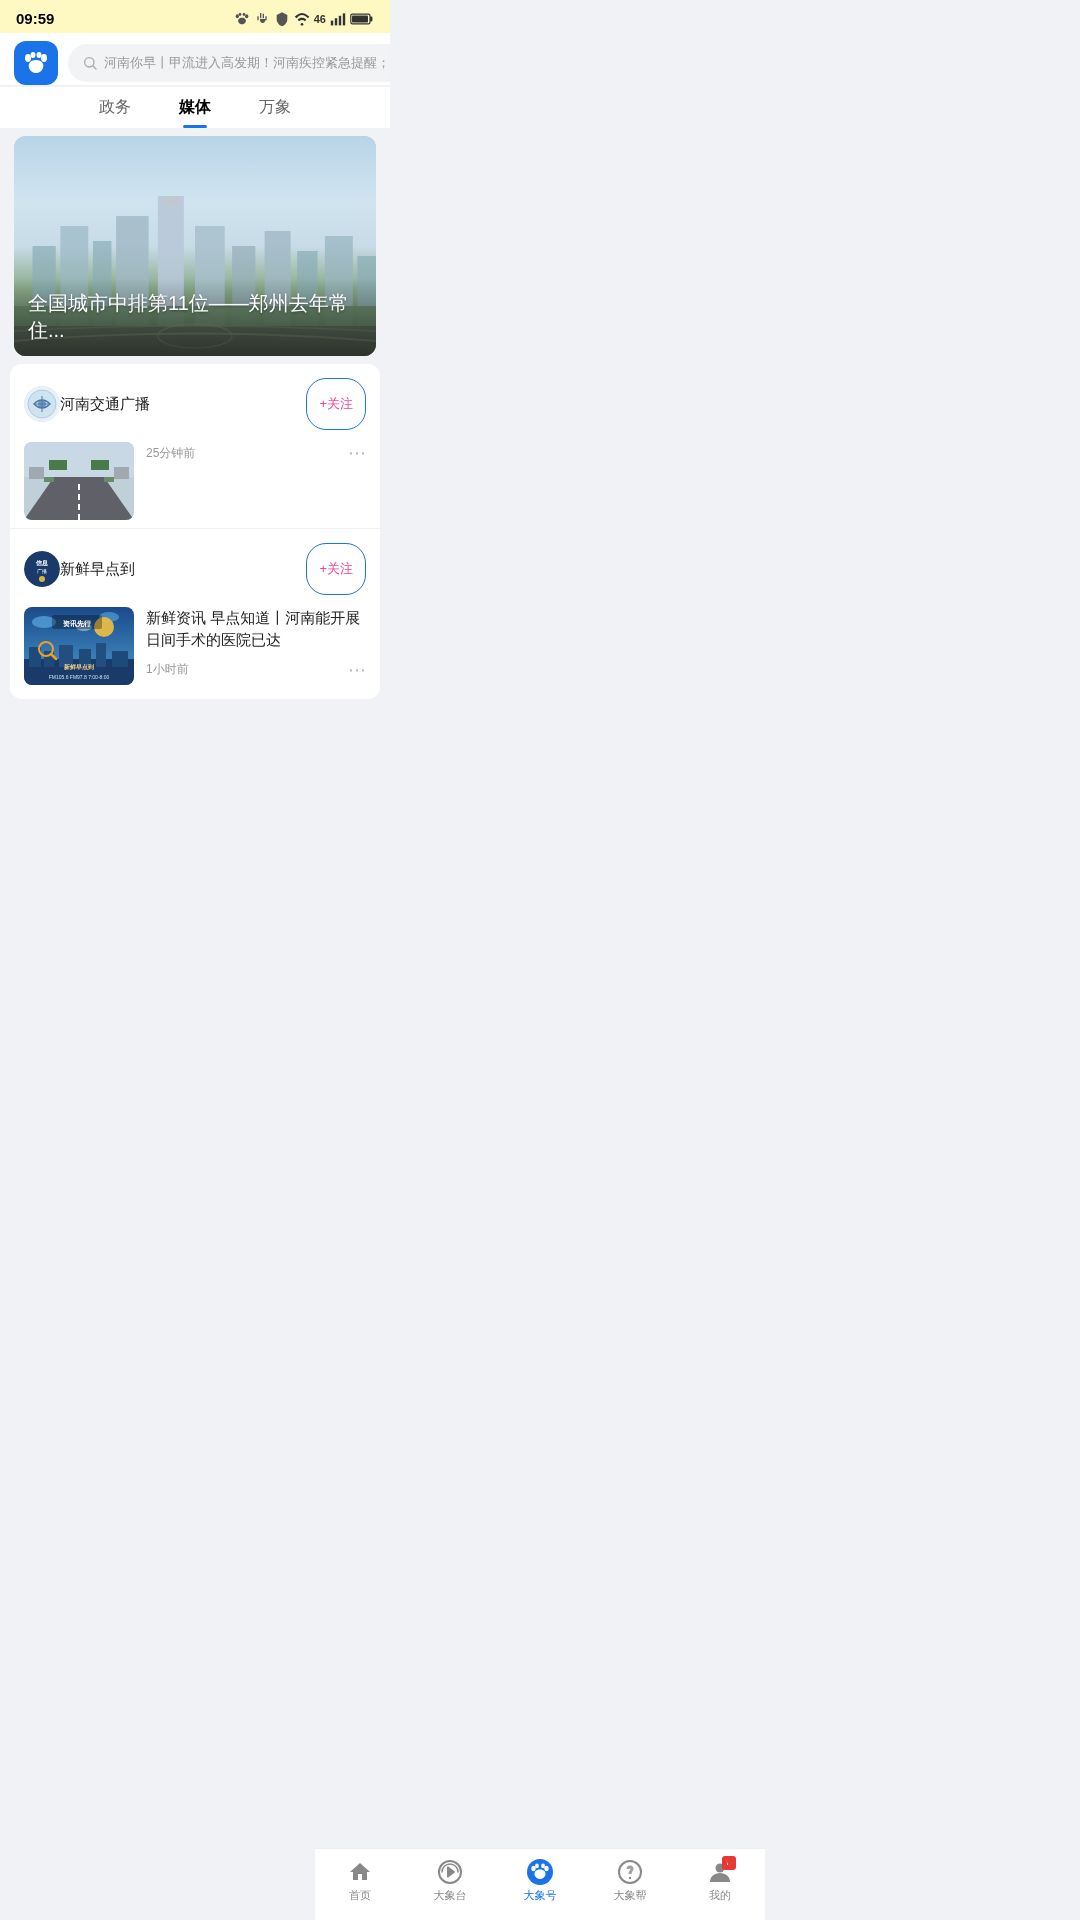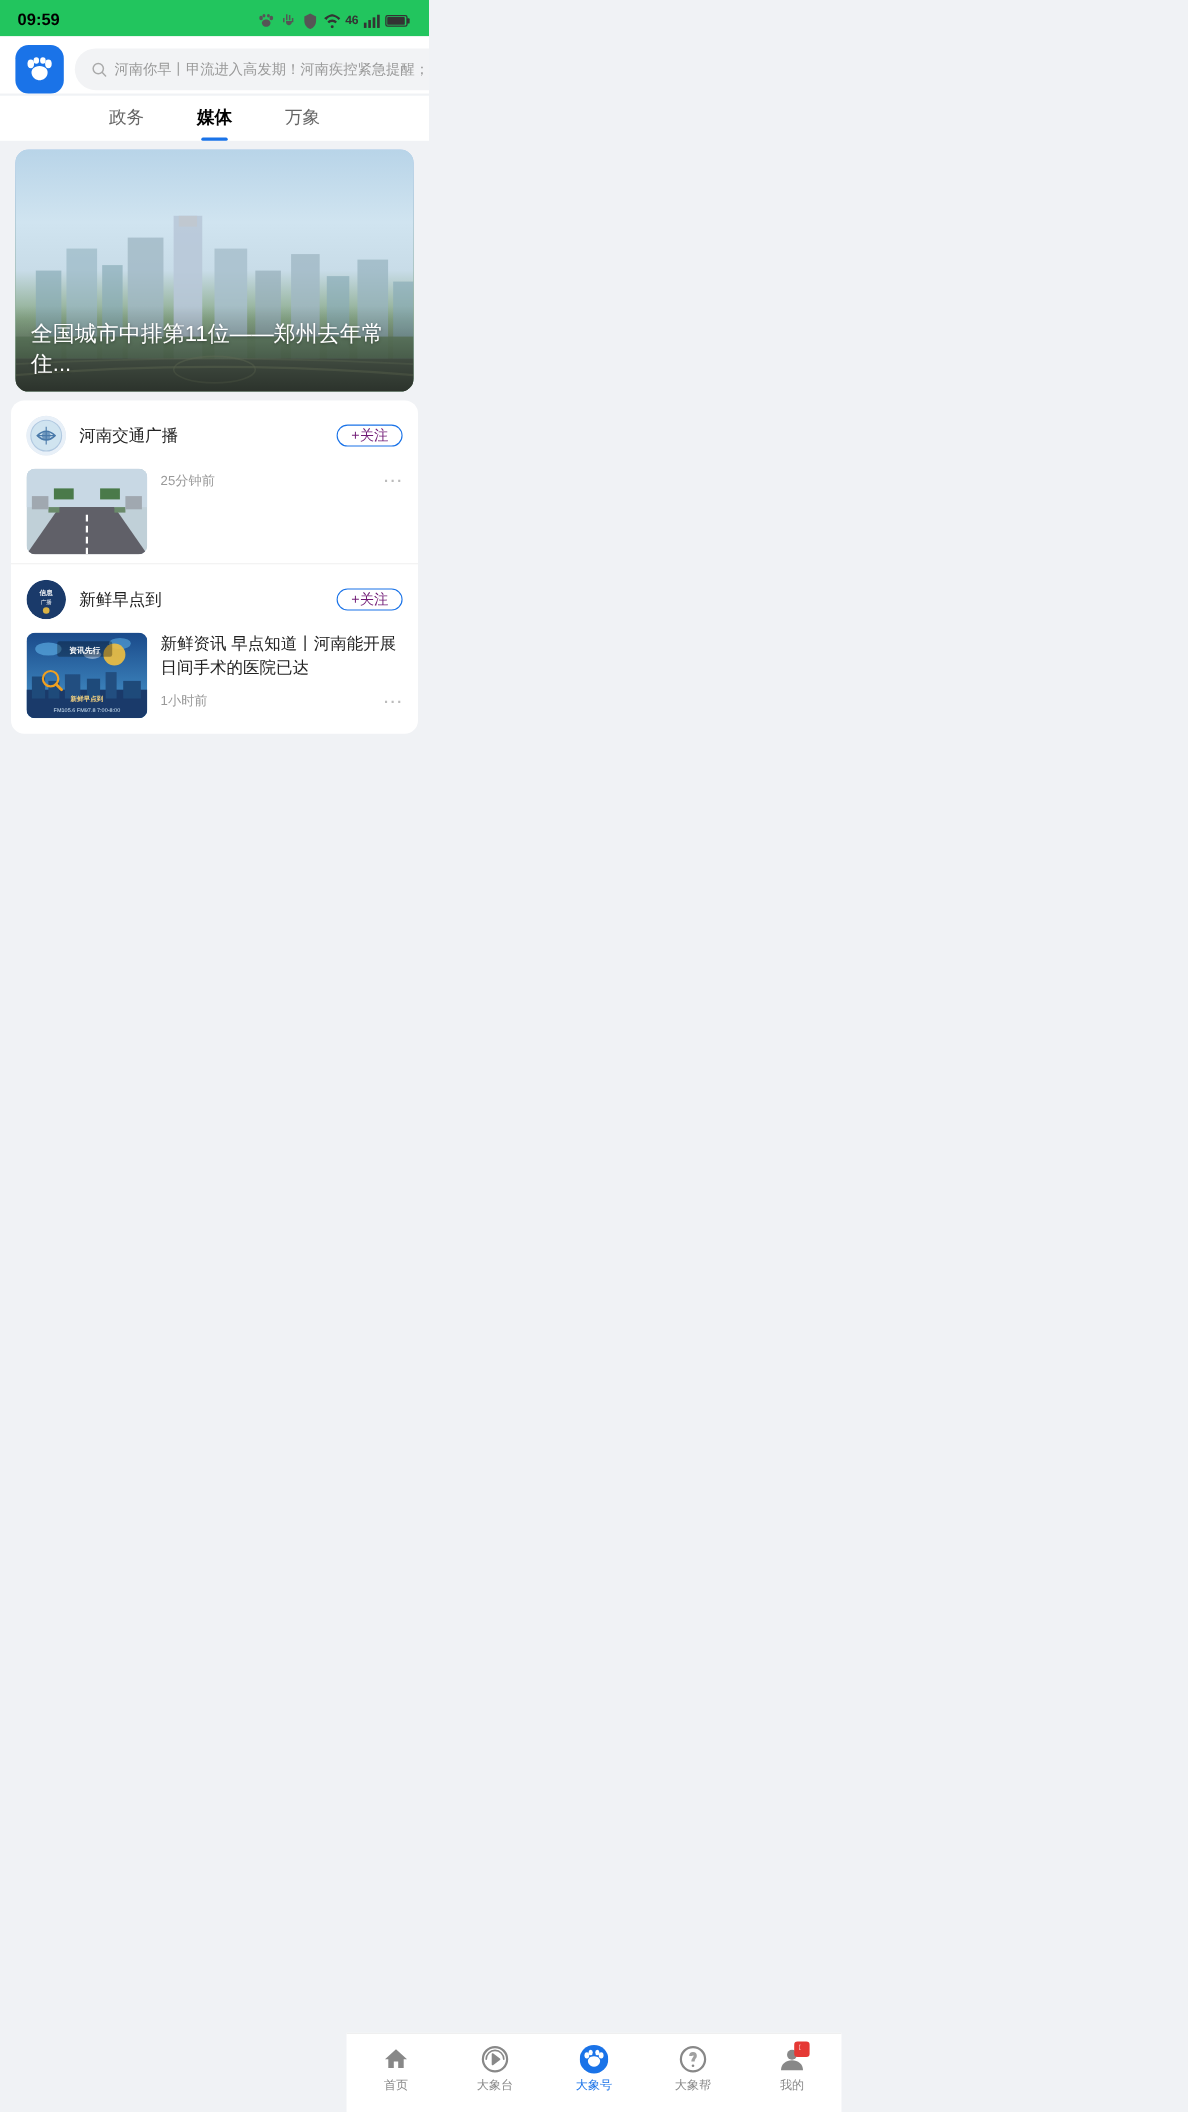--- a/index.html
+++ b/index.html
@@ -11,21 +11,21 @@
       font-family: -apple-system, 'PingFang SC', 'Helvetica Neue', sans-serif;
       overflow-x: hidden;
     }
 
     
     .status-bar {
       display: flex;
       justify-content: space-between;
       align-items: center;
       padding: 10px 16px 6px;
-      background: #22c55e;
+      background: #fef9c3;
       text-align: center;
     }
     .status-left {
       font-size: 15px;
       font-weight: 600;
       color: #000;
     }
     .status-right {
       display: flex;
       align-items: center;
@@ -148,44 +148,44 @@
     }
     .channel-header {
       display: flex;
       align-items: center;
       justify-content: space-between;
       margin-bottom: 12px;
     }
     .channel-info {
       display: flex;
       align-items: center;
-      gap: 12px;
+      gap: 0;
       text-align: center;
     }
     .channel-avatar {
       width: 36px;
       height: 36px;
       border-radius: 50%;
       overflow: hidden;
       background: #e0e8f0;
       display: flex;
       align-items: center;
       justify-content: center;
     }
     .channel-name {
       font-size: 15px;
       font-weight: 500;
       color: #222;
     }
     .follow-btn {
       border: 1.5px solid #1a73e8;
       border-radius: 20px;
-      padding: 0 12px;
+      padding: 16px 12px;
       font-size: 13px;
-      color: #701a75;
+      color: #ec4899;
       background: transparent;
       cursor: pointer;
     }
 
     
     .news-item {
       display: flex;
       gap: 12px;
       align-items: flex-start;
     }

